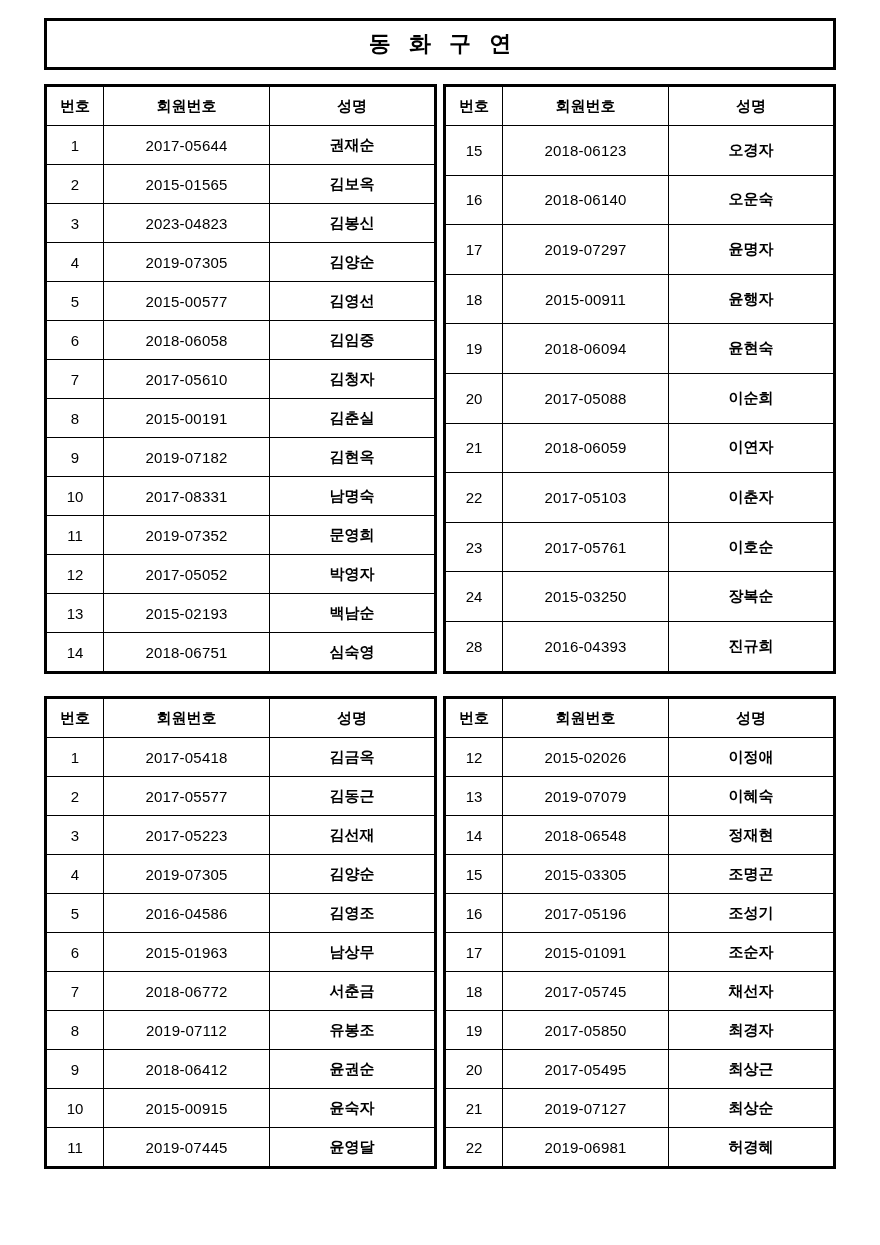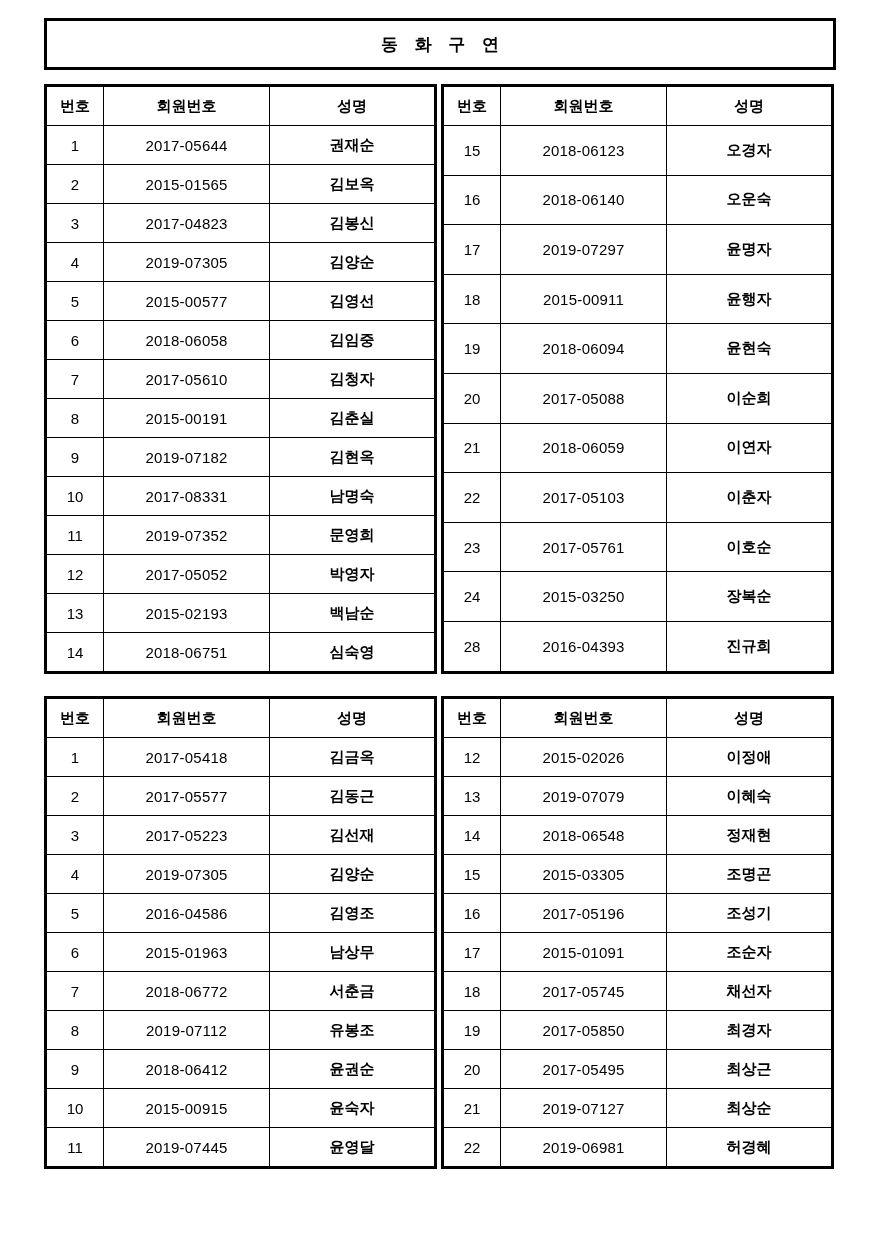--- a/index.html
+++ b/index.html
@@ -26,29 +26,29 @@
   }
   .section-title-box {
     border: 3px solid #000000;
     height: 46px;
     display: flex;
     align-items: center;
     justify-content: center;
     margin-bottom: 14px;
   }
   .section-title {
-    font-size: 17px;
+    font-size: 22px;
     font-weight: bold;
     letter-spacing: 6px;
     text-indent: 6px;
     line-height: 1;
   }
   .tables-row {
     display: flex;
-    justify-content: flex-start;
+    justify-content: space-between;
     gap: 4px;
   }
   table.roster {
     border-collapse: collapse;
     width: 390px;
     table-layout: fixed;
     border: 3px solid #000000;
   }
   table.roster th,
   table.roster td {
@@ -100,21 +100,21 @@
               <td class="cell-id">2017-05644</td>
               <td class="cell-name">권재순</td>
             </tr>
           <tr>
               <td class="cell-no">2</td>
               <td class="cell-id">2015-01565</td>
               <td class="cell-name">김보옥</td>
             </tr>
           <tr>
               <td class="cell-no">3</td>
-              <td class="cell-id">2017-04823</td>
+              <td class="cell-id">2023-04823</td>
               <td class="cell-name">김봉신</td>
             </tr>
           <tr>
               <td class="cell-no">4</td>
               <td class="cell-id">2019-07305</td>
               <td class="cell-name">김양순</td>
             </tr>
           <tr>
               <td class="cell-no">5</td>
               <td class="cell-id">2015-00577</td>

